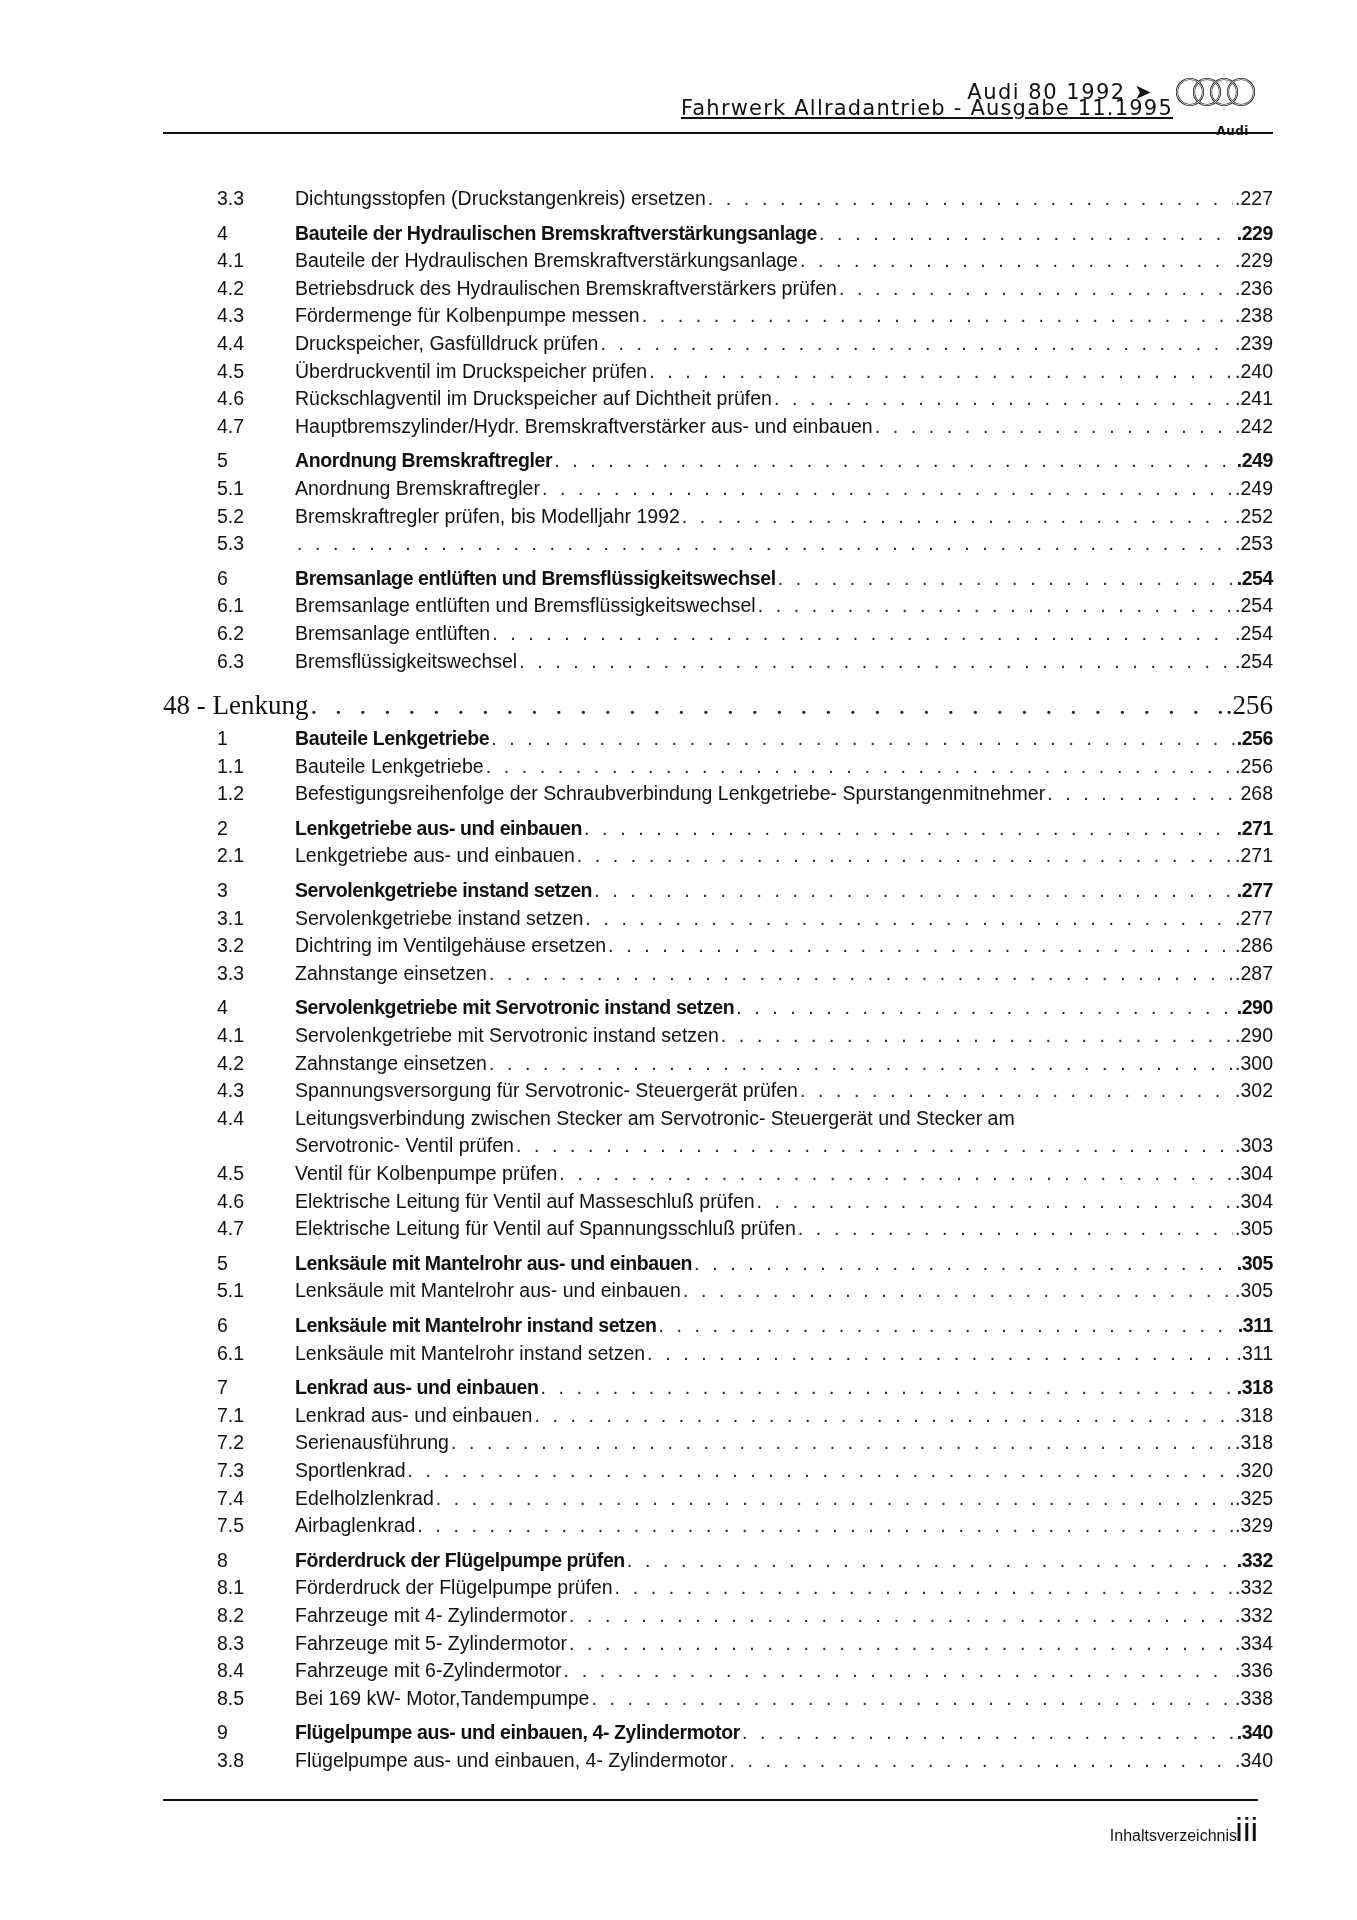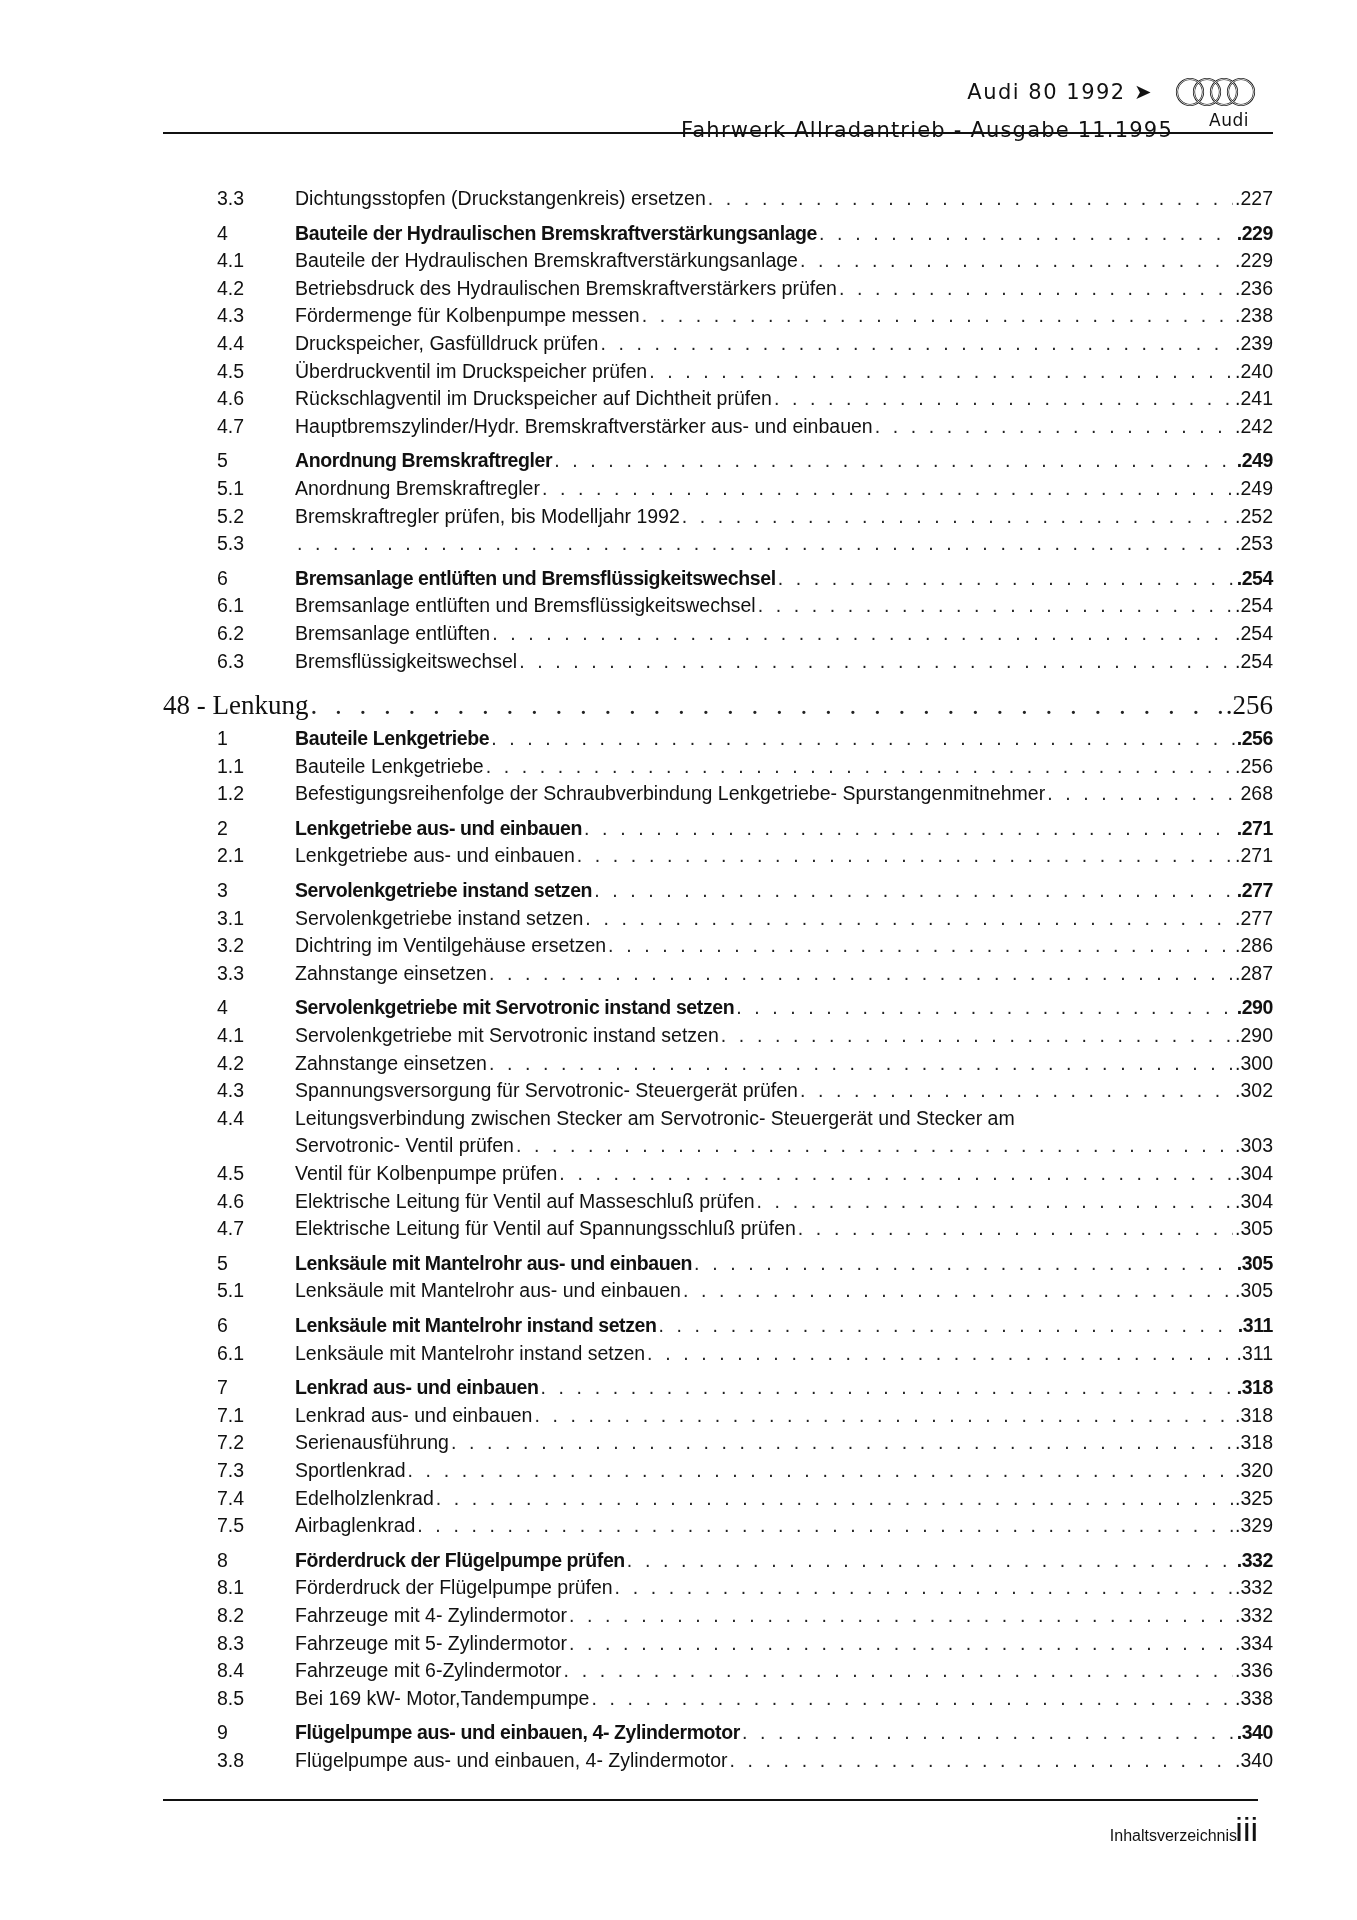--- a/index.html
+++ b/index.html
@@ -1,21 +1,21 @@
 <!DOCTYPE html>
 <html><head>
 <meta charset="utf-8">
 <style>
   html, body { margin: 0; padding: 0; background: #ffffff; }
   body { width: 1357px; height: 1920px; position: relative; overflow: hidden; color: #111; font-family: "Liberation Sans", sans-serif; }
   .header { position: absolute; left: 163px; top: 68px; width: 1110px; height: 66px; }
   .hdr-line1 { position: absolute; right: 120px; top: 12px; font-size: 21px; letter-spacing: 1.5px; font-family: "DejaVu Sans", sans-serif; }
-  .hdr-line2 { position: absolute; right: 100px; top: 50px; font-size: 21px; letter-spacing: 1.2px; font-family: "DejaVu Sans", sans-serif; }
+  .hdr-line2 { position: absolute; right: 100px; top: 28px; font-size: 21px; letter-spacing: 1.2px; font-family: "DejaVu Sans", sans-serif; text-decoration: underline; }
   .logo { position: absolute; right: 14px; top: 8px; width: 86px; height: 56px; }
-  .logo-word { position: absolute; right: 24px; top: 42px; font-weight: normal; font-size: 17px; font-family: "DejaVu Sans", sans-serif; letter-spacing: 0.5px; }
+  .logo-word { position: absolute; right: 24px; top: 56px; font-weight: bold; font-size: 12px; font-family: "DejaVu Sans", sans-serif; letter-spacing: 0.5px; }
   .hdr-rule { position: absolute; left: 163px; top: 132px; width: 1110px; height: 2px; background: #111; }
 
   .toc { position: absolute; left: 163px; top: 185px; width: 1110px; }
   .row { position: relative; display: flex; align-items: center; font-size: 19.5px; line-height: 27.6px; }
   .row .num { width: 78px; padding-left: 54px; flex: none; }
   .row .title { flex: none; white-space: nowrap; }
   .row .dots { flex: 1 1 auto; overflow: hidden; white-space: nowrap; letter-spacing: 3.6px; margin: 0 2px; color: #222; }
   .row .page { flex: none; }
   .row.bold .title, .row.bold .page { font-weight: bold; letter-spacing: -0.4px; }
   .row.group { margin-top: 7px; }

